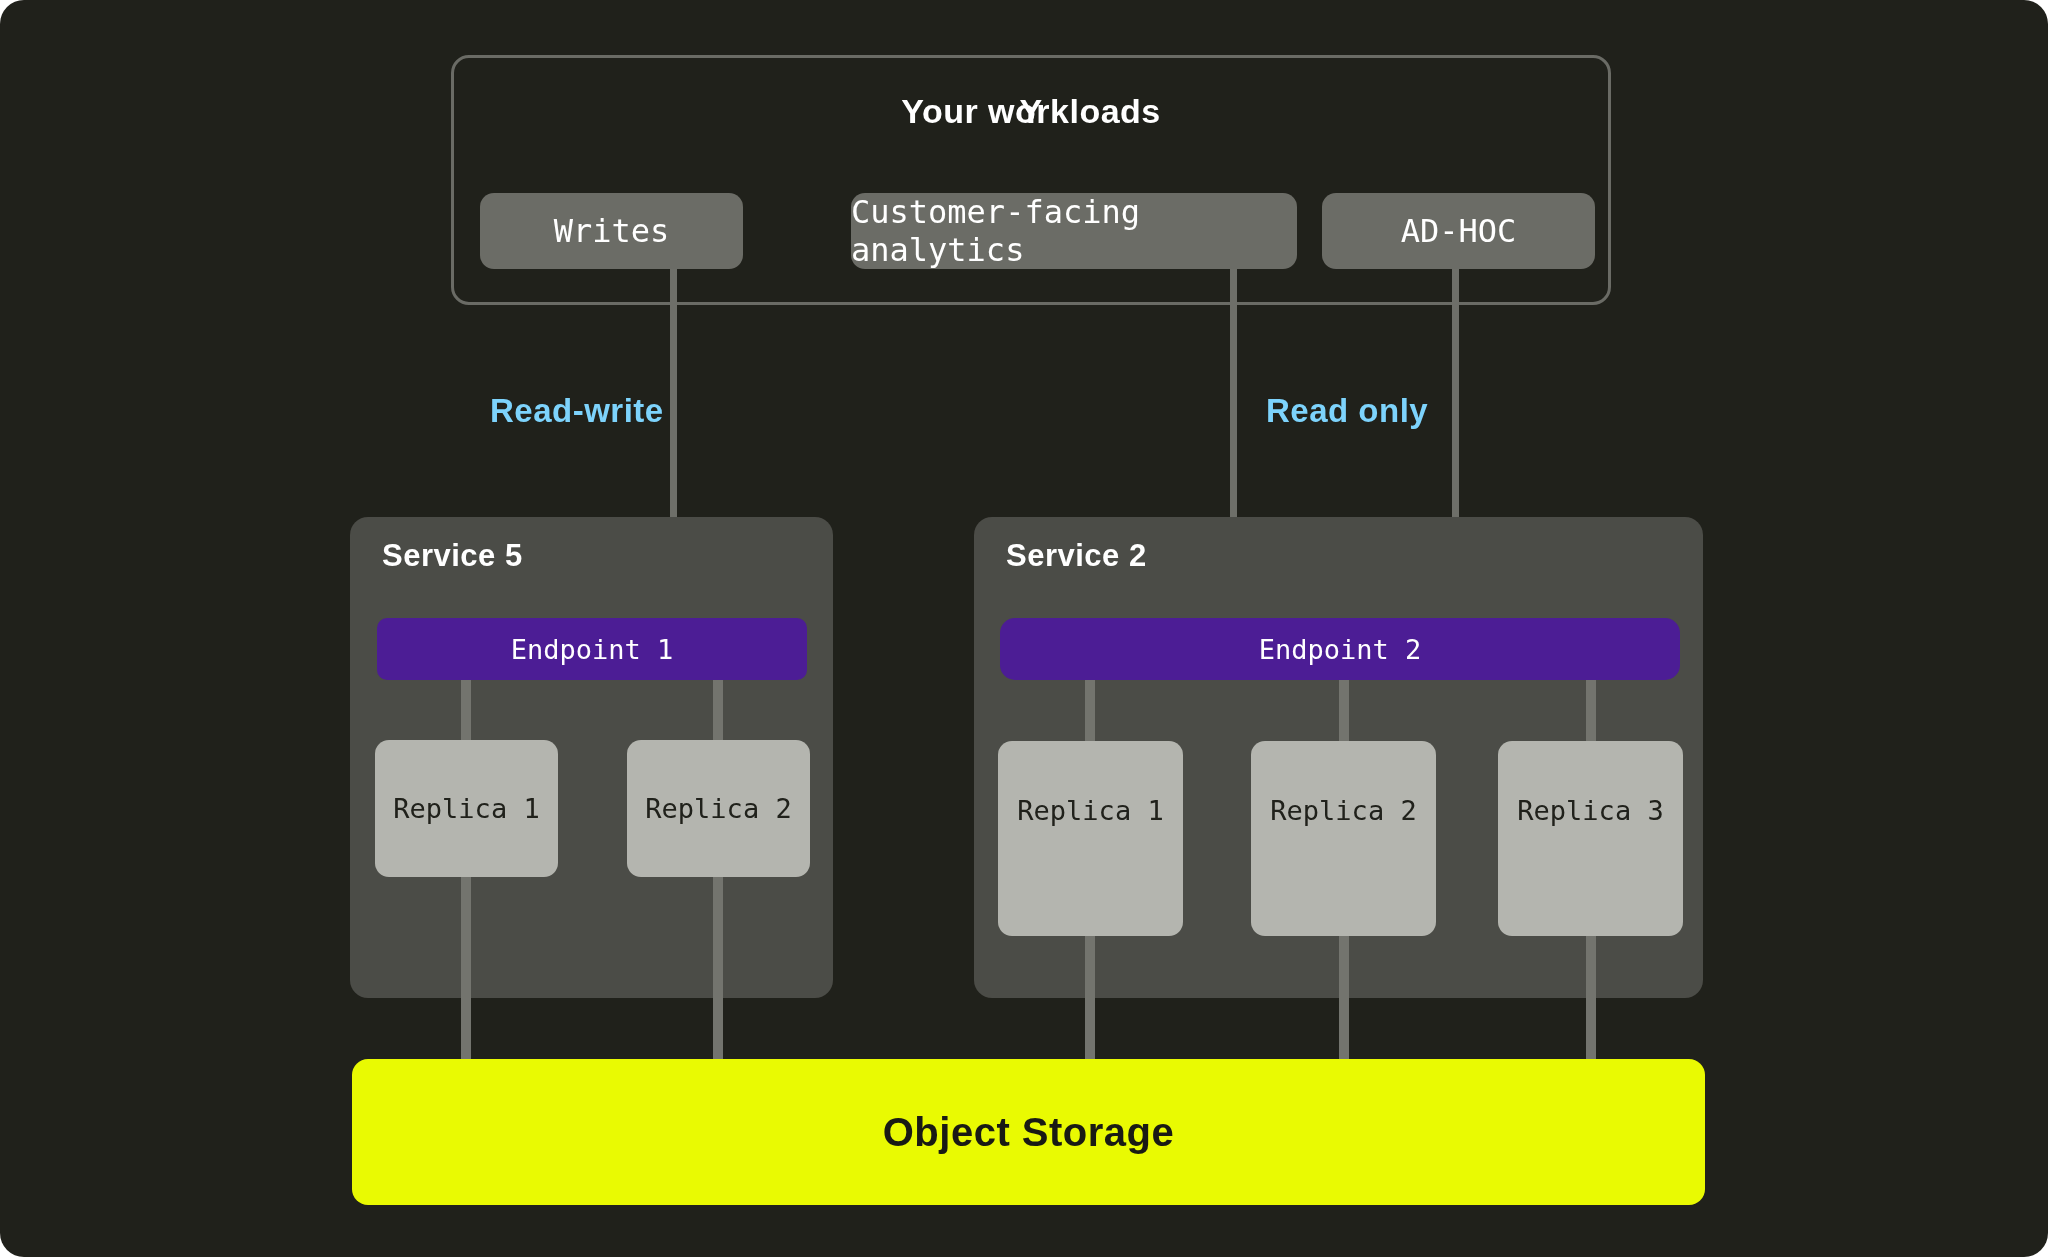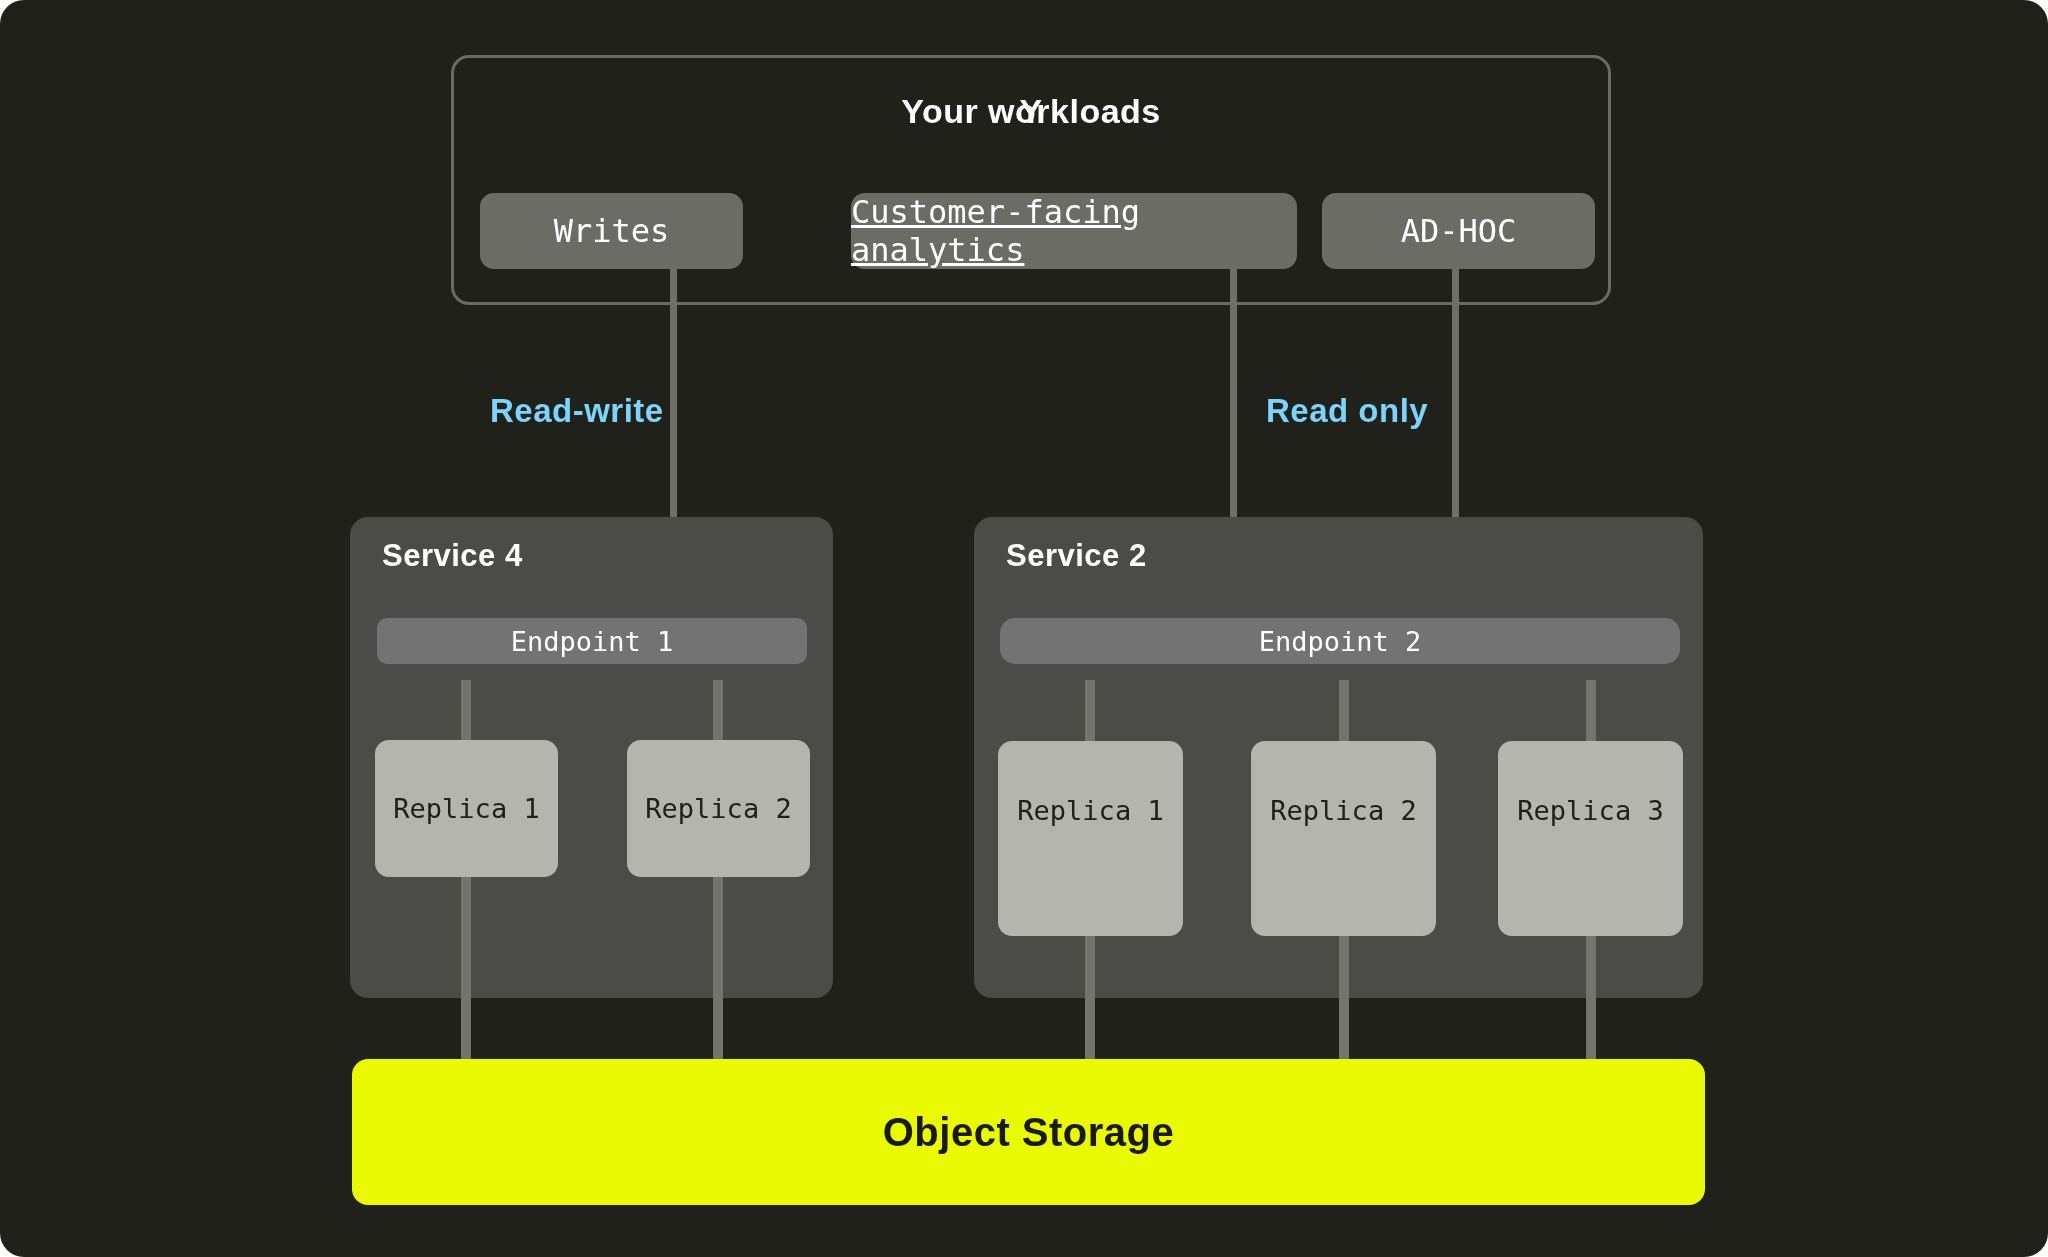--- a/index.html
+++ b/index.html
@@ -24,21 +24,21 @@
   }
   .chip{
     position:absolute;top:193px;height:76px;
     background:#6b6c66;border-radius:14px;
     display:flex;align-items:center;justify-content:center;
     color:#ffffff;
     font-family:"DejaVu Sans Mono","Liberation Mono",monospace;
     font-size:32px;
   }
   .chip-writes{left:480px;width:263px;}
-  .chip-analytics{left:851px;width:446px;text-decoration:underline;}
+  .chip-analytics{left:851px;width:446px;}
   .chip-adhoc{left:1322px;width:273px;}
   
   .arrow-line{
     position:absolute;width:7px;background:#6e6f69;top:269px;height:325px;
   }
   .arrow-head{
     position:absolute;width:0;height:0;top:592px;
     border-left:14px solid transparent;
     border-right:14px solid transparent;
     border-top:17px solid #6e6f69;
@@ -50,22 +50,22 @@
   
   .service-card{
     position:absolute;top:517px;height:481px;
     background:#4b4c47;border-radius:18px;
   }
   .service-title{
     position:absolute;color:#ffffff;font-size:31px;font-weight:bold;
     letter-spacing:.5px;
   }
   .endpoint-bar{
-    position:absolute;top:618px;height:46px;
-    background:#737373;border-radius:10px;
+    position:absolute;top:618px;height:62px;
+    background:#4c1d95;border-radius:10px;
     display:flex;align-items:center;justify-content:center;
     color:#ffffff;
     font-family:"DejaVu Sans Mono","Liberation Mono",monospace;
     font-size:27px;z-index:3;
   }
   .connector{
     position:absolute;top:680px;height:379px;width:10px;
     background:#73746e;z-index:1;
   }
   .replica{
@@ -118,21 +118,21 @@
   <div class="edge-label" style="left:490px;top:392px;">Read-write</div>
   <div class="edge-label" style="left:1266px;top:392px;">Read only</div>
 
   <div class="connector" style="left:461px;"></div>
   <div class="connector" style="left:713px;"></div>
   <div class="connector" style="left:1085px;"></div>
   <div class="connector" style="left:1339px;"></div>
   <div class="connector" style="left:1586px;"></div>
 
   <div class="service-card" style="left:350px;width:483px;"></div>
-  <div class="service-title" style="left:382px;top:538px;">Service 4</div>
+  <div class="service-title" style="left:382px;top:538px;">Service 5</div>
   <div class="endpoint-bar" style="left:377px;width:430px;">
     <span>Endpoint 1</span>
   </div>
   <div class="replica replica-s1" style="left:375px;">
     <span>Replica 1</span>
   </div>
   <div class="replica replica-s1" style="left:627px;">
     <span>Replica 2</span>
   </div>
 

